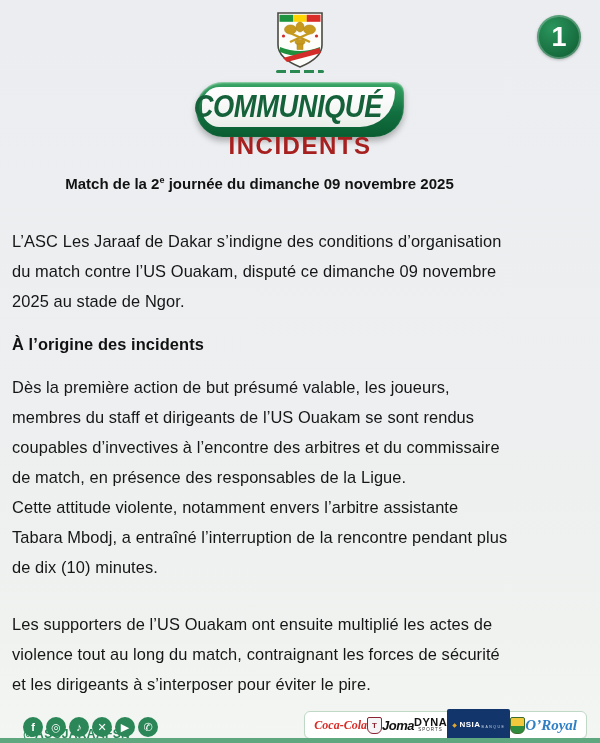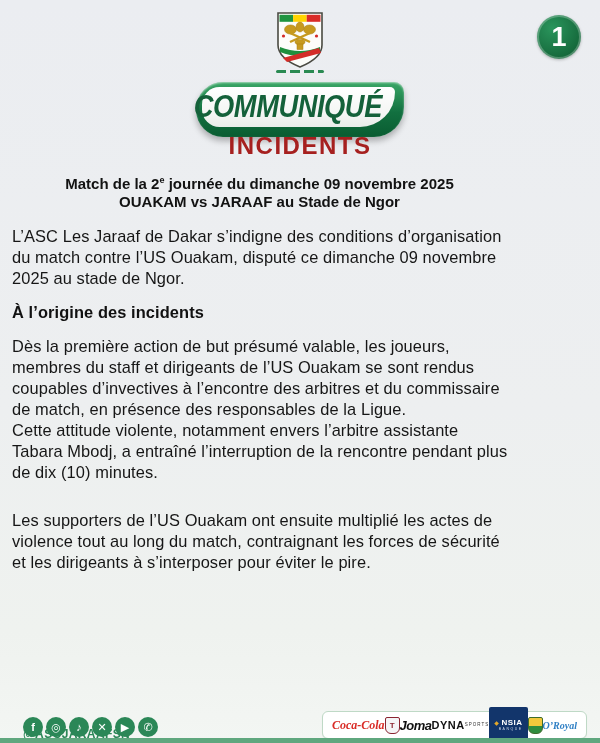--- a/index.html
+++ b/index.html
@@ -46,21 +46,21 @@
   }
   .title-sub{
     position:absolute;left:0;top:172px;width:519px;text-align:center;
     font-size:15px;font-weight:bold;color:#121212;line-height:17.5px;
   }
   .title-sub sup{font-size:9px;}
   
   .body-text{position:absolute;left:12px;top:226px;width:578px;color:#161616;}
   .body-text p{
     margin:0 0 13px 0;white-space:pre-line;
-    font-size:16.4px;line-height:21px;letter-spacing:.1px;
+    font-size:16.4px;line-height:30px;letter-spacing:.1px;
   }
   .body-text p.gap-large{margin-bottom:27px;}
   .section-heading{
     margin:0;font-size:16.6px;line-height:21.6px;font-weight:bold;color:#111;
   }
   
   .handle{
     position:absolute;left:23px;top:699px;font-size:12px;font-weight:bold;
     color:#2b8757;letter-spacing:.4px;margin-top:28px;
   }
@@ -75,35 +75,35 @@
     background:#fff;border:1px solid #bfd9c6;border-radius:6px;
     display:flex;align-items:center;box-shadow:0 1px 1px rgba(0,0,0,.06);
   }
   .sp-coca{font-family:"Liberation Serif","DejaVu Serif",serif;font-style:italic;font-weight:bold;font-size:12px;color:#d92c27;white-space:nowrap;}
   .sp-shield{
     width:13px;height:15px;background:#f4f4f6;border:1px solid #8a2430;color:#8a2430;
     border-radius:2px 2px 6px 6px;font-size:8px;font-weight:bold;
     display:flex;align-items:center;justify-content:center;
   }
   .sp-joma{font-size:13px;font-weight:bold;font-style:italic;color:#111;letter-spacing:-.5px;}
-  .sp-dyna{display:flex;align-items:center;line-height:1;}
+  .sp-dyna{display:flex;flex-direction:column;align-items:center;line-height:1;}
   .sp-dyna .main{font-size:11px;font-weight:bold;color:#111;letter-spacing:.5px;}
   .sp-dyna .sub{font-size:4.5px;color:#333;letter-spacing:1px;}
   .sp-nsia{
     background:#12356b;color:#fff;border-radius:2px;padding:12px 5px;line-height:1;
-    display:flex;flex-direction:column;align-items:flex-end;gap:1px;
+    display:flex;flex-direction:row;align-items:flex-end;gap:1px;
   }
   .sp-nsia .main{font-size:8px;font-weight:bold;letter-spacing:.5px;}
   .sp-nsia .main::before{content:"◆ ";color:#e3a82b;font-size:6px;}
   .sp-nsia .sub{font-size:3.5px;letter-spacing:1.5px;color:#cdd6e6;}
   .sp-crest{
     width:13px;height:15px;border-radius:2px 2px 6px 6px;border:1px solid #3e6b2c;
     background:linear-gradient(180deg,#f2c93c 0%,#f2c93c 55%,#2f8c3e 55%,#2f8c3e 100%);
   }
-  .sp-oroyal{font-family:"Liberation Serif","DejaVu Serif",serif;font-style:italic;font-weight:bold;font-size:10px;color:#2f7fc4;white-space:nowrap;}
+  .sp-oroyal{font-family:"Liberation Serif","DejaVu Serif",serif;font-style:italic;font-weight:bold;font-size:15px;color:#2f7fc4;white-space:nowrap;}
   .bottom-bar{position:absolute;left:0;bottom:0;width:600px;height:5px;background:#5fa77e;}
 </style>
 </head>
 <body>
 
 <div class="page">
 
   <div class="page-badge">
     <span>1</span>
   </div>
@@ -131,21 +131,20 @@
   <div class="banner">
     <div class="banner-inner">
       <span class="banner-text">COMMUNIQUÉ</span>
     </div>
   </div>
 
   <div class="title-main">INCIDENTS</div>
 
   <div class="title-sub">
     <span><span>Match de la 2</span><sup>e</sup><span> journée du dimanche 09 novembre 2025</span></span><br>
-    <span>OUAKAM vs JARAAF au Stade de Ngor</span>
   </div>
 
   <div class="body-text">
     <p>L’ASC Les Jaraaf de Dakar s’indigne des conditions d’organisation
 du match contre l’US Ouakam, disputé ce dimanche 09 novembre
 2025 au stade de Ngor.</p>
     <p class="section-heading">À l’origine des incidents</p>
     <p class="gap-large">Dès la première action de but présumé valable, les joueurs,
 membres du staff et dirigeants de l’US Ouakam se sont rendus
 coupables d’invectives à l’encontre des arbitres et du commissaire

